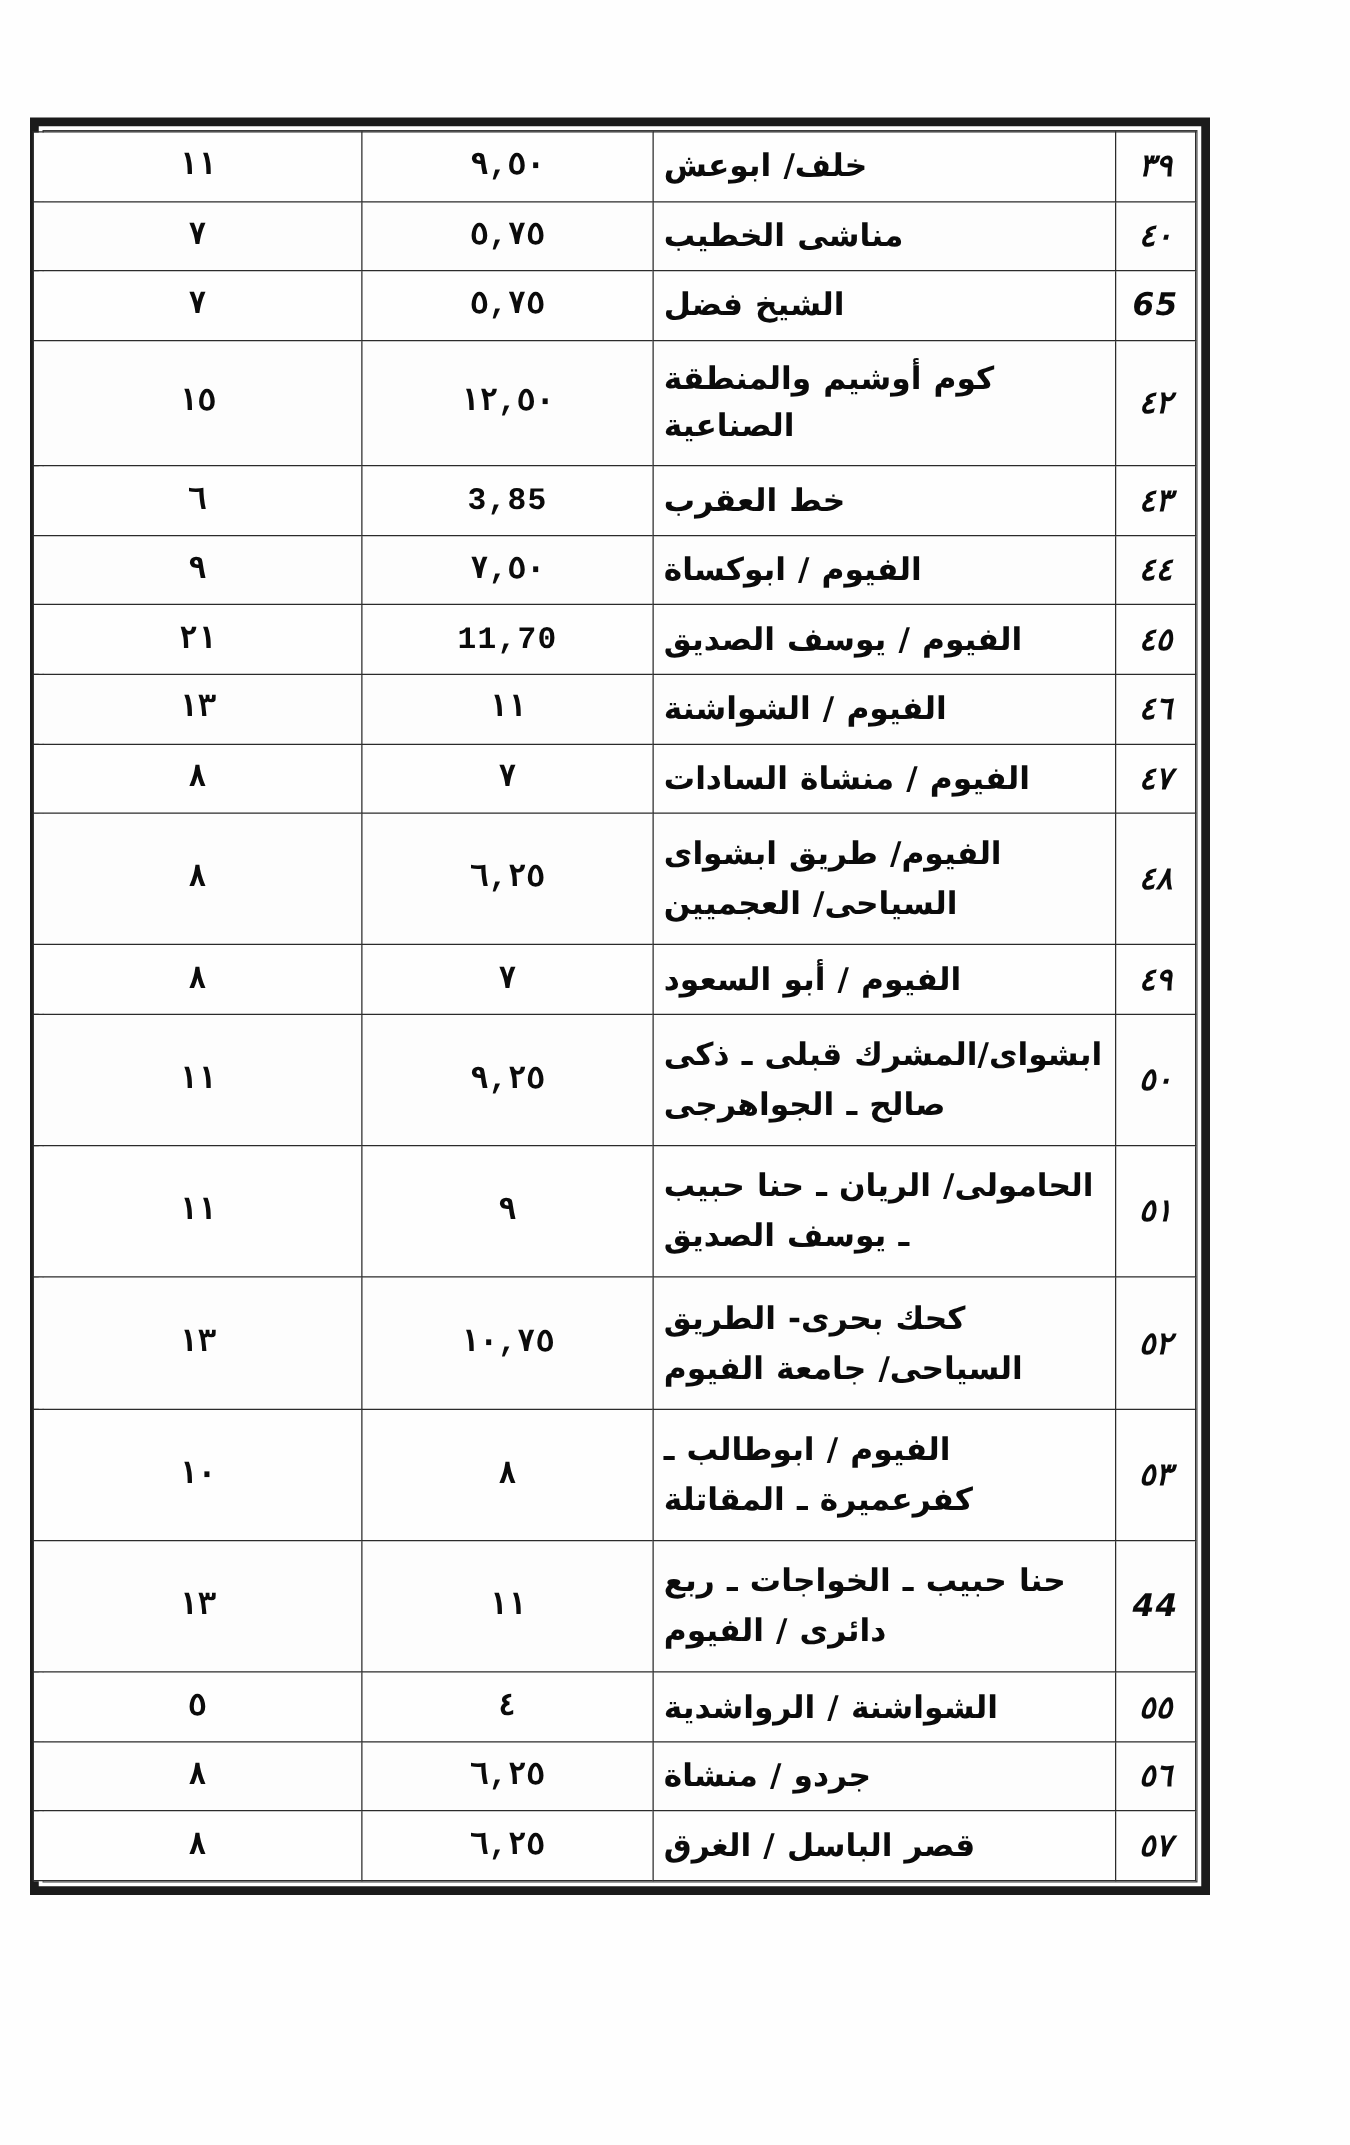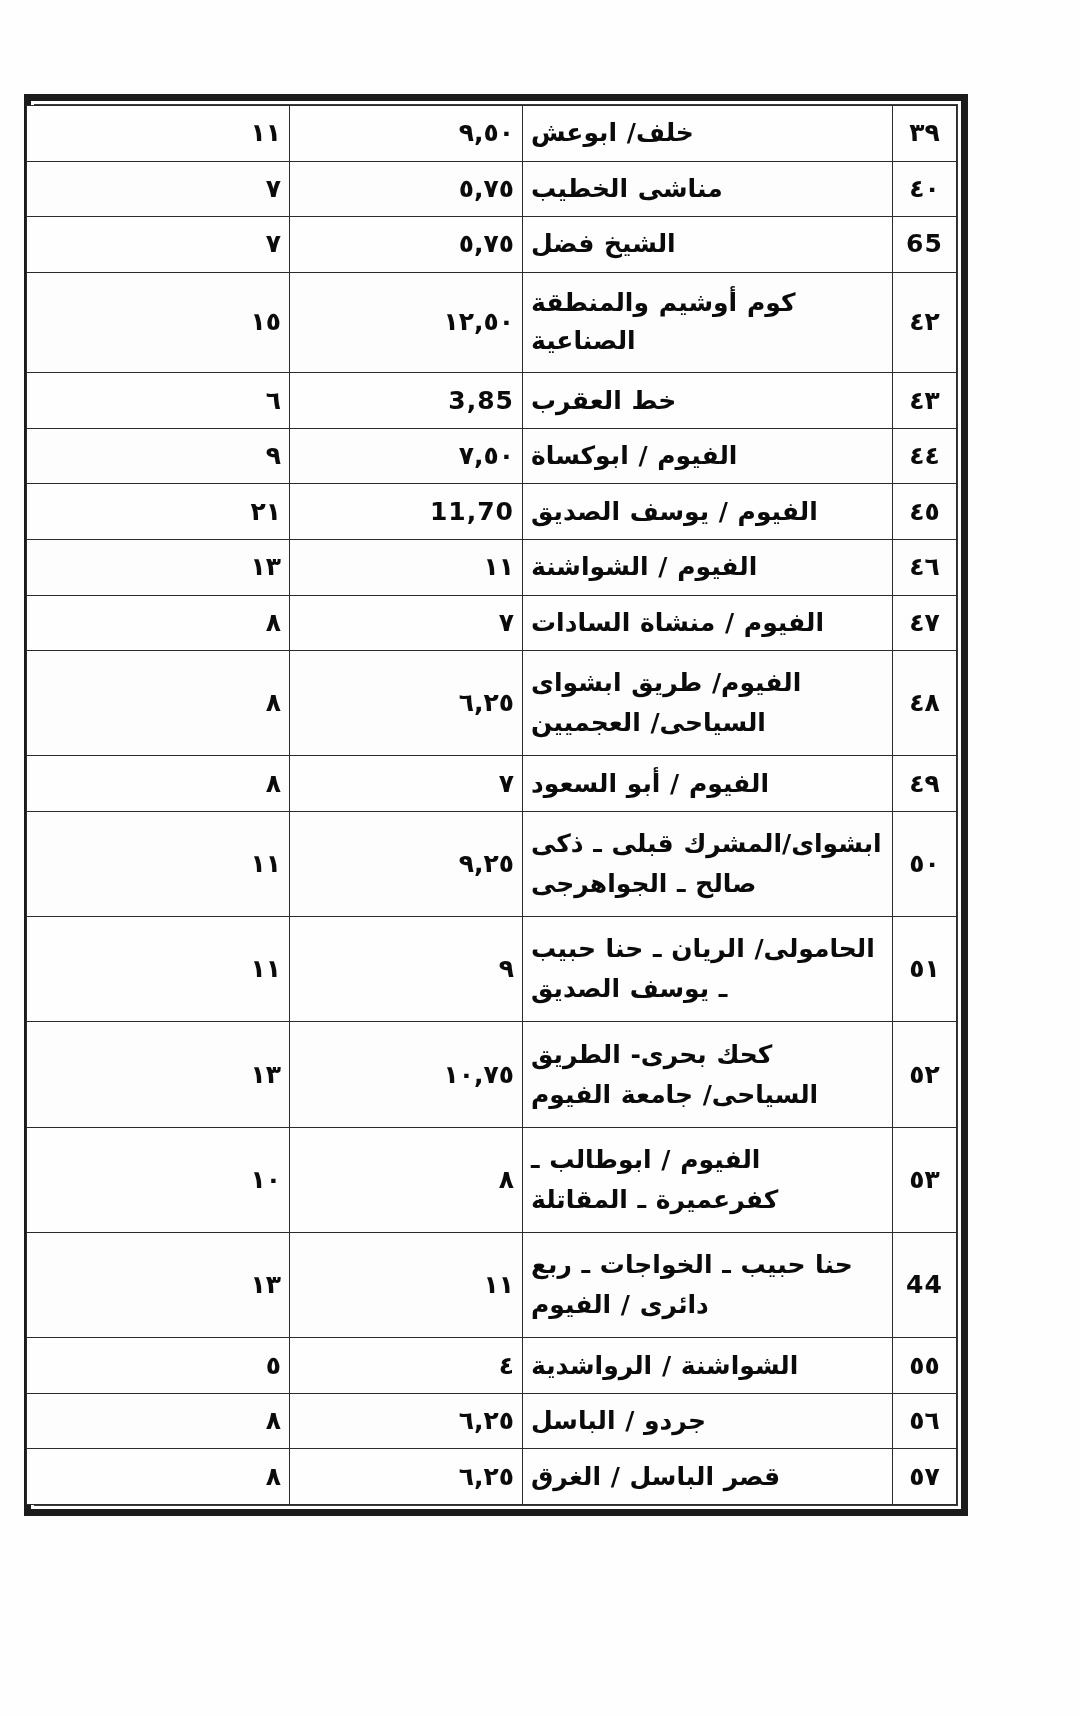--- a/index.html
+++ b/index.html
@@ -63,30 +63,33 @@
   
   col.c-index   {width:64px;}
   col.c-route   {width:370px;}
   col.c-before  {width:233px;}
   col.c-after   {width:263px;}
 
   td.cell-index{
     text-align:center;
     font-size:25px;
     letter-spacing:1px;
+    font-style:italic;
   }
   td.cell-route{
     text-align:left;
     padding-right:12px;
     padding-left:10px;
     word-spacing:1px;
   }
   td.cell-before,
   td.cell-after{
+    text-align:center;
     letter-spacing:1px;
+    font-family:Liberation Mono, monospace;
   }
 
   
   tr.row:nth-child(odd) td{background:#fefefe;}
   tr.row:nth-child(even) td{background:#fdfdfd;}
 
   tr.row.tall td{line-height:1.6;}
 </style>
 </head>
 <body>
@@ -201,21 +204,21 @@
               <td class="cell-after">١٣</td>
             </tr>
             <tr class="row">
               <td class="cell-index">٥٥</td>
               <td class="cell-route">الشواشنة / الرواشدية</td>
               <td class="cell-before">٤</td>
               <td class="cell-after">٥</td>
             </tr>
             <tr class="row">
               <td class="cell-index">٥٦</td>
-              <td class="cell-route">جردو / الباسل</td>
+              <td class="cell-route">جردو / منشاة</td>
               <td class="cell-before">٦,٢٥</td>
               <td class="cell-after">٨</td>
             </tr>
             <tr class="row">
               <td class="cell-index">٥٧</td>
               <td class="cell-route">قصر الباسل / الغرق</td>
               <td class="cell-before">٦,٢٥</td>
               <td class="cell-after">٨</td>
             </tr>
           </tbody>

